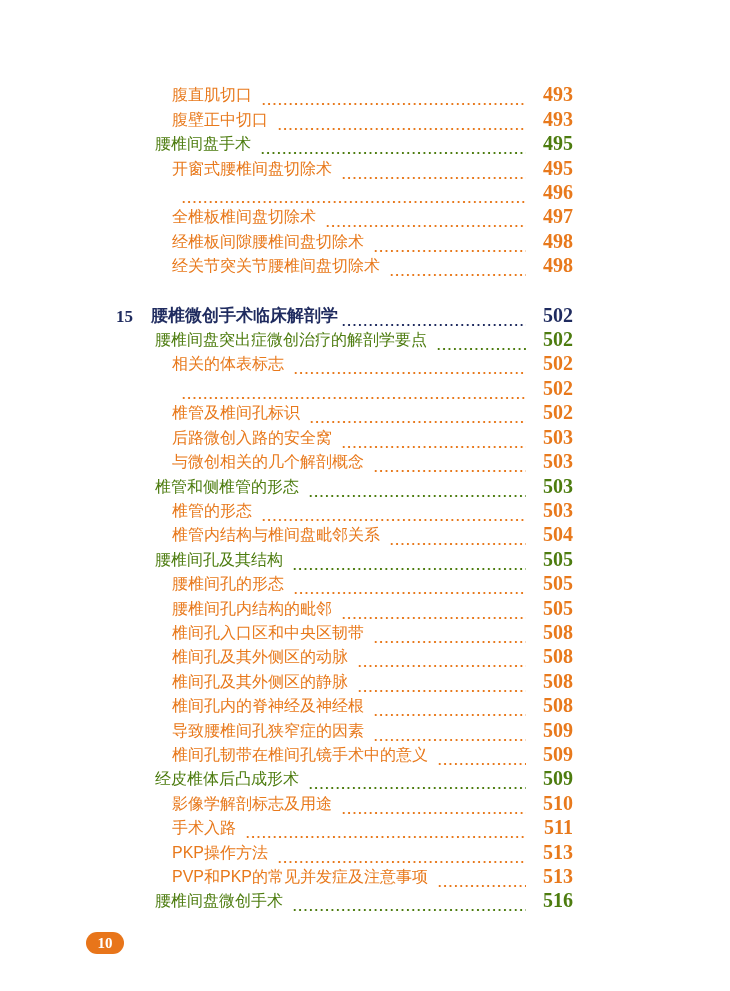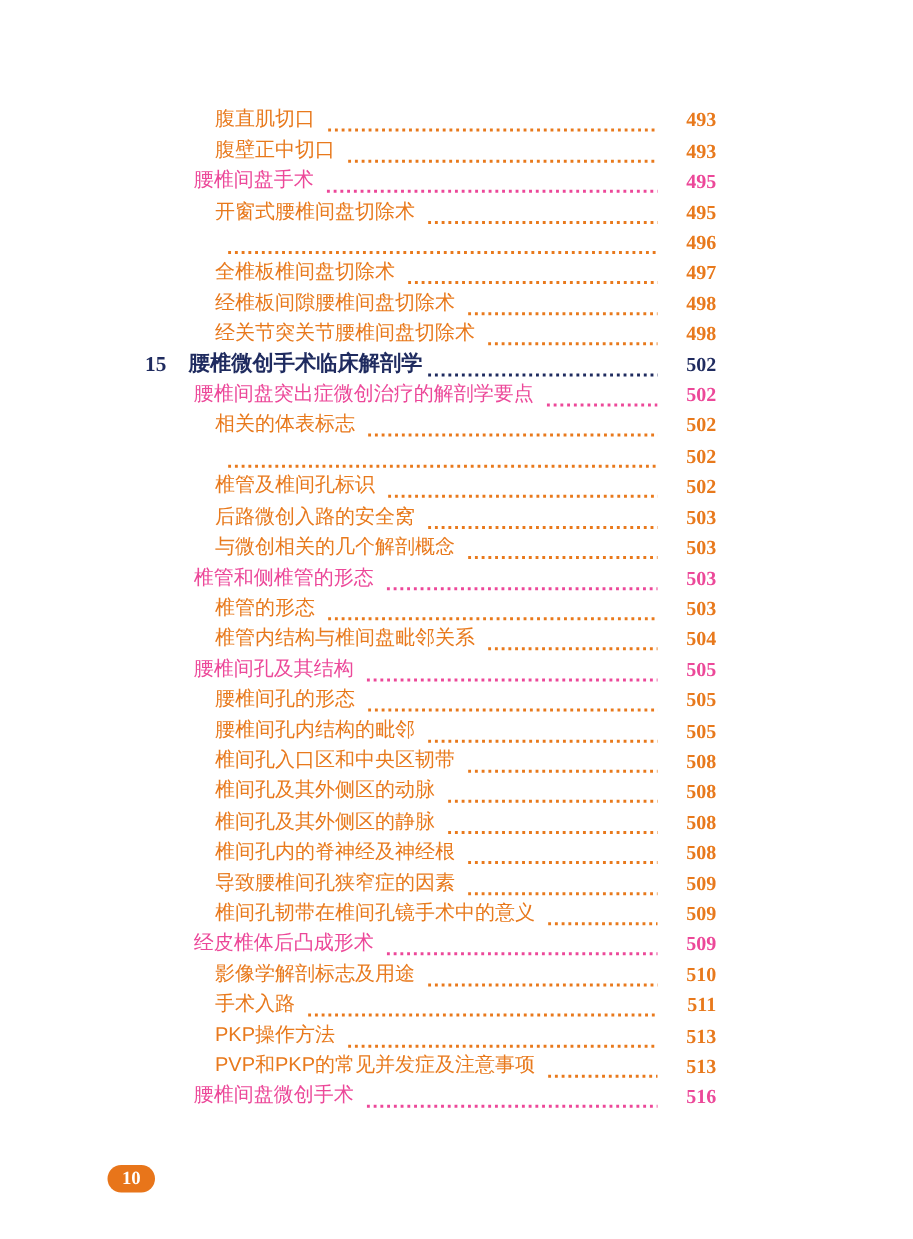--- a/index.html
+++ b/index.html
@@ -22,26 +22,27 @@
     width: 457px;
   }
   .row {
     display: flex;
     align-items: flex-end;
     height: 24.42px;
     font-size: 16px;
     white-space: nowrap;
   }
   .row.lvl-item    { color: #E8791C; padding-left: 56px; }
-  .row.lvl-section { color: #ec4899; padding-left: 39px; }
+  .row.lvl-section { color: #4d7c0f; padding-left: 39px; }
   .row.lvl-chapter {
     color: #1F2B5F;
     font-weight: bold;
     font-size: 17px;
     padding-left: 0;
+    margin-top: 25px;
   }
   .chapnum {
     display: inline-block;
     width: 35px;
     font-family: "Liberation Serif", serif;
     font-weight: bold;
     font-size: 17px;
   }
   .label { flex: 0 0 auto; }
   .leader {
@@ -53,21 +54,21 @@
     background-repeat: repeat-x;
     background-position: left center;
   }
   .lvl-chapter .leader { margin-left: 3px; }
   .pnum {
     flex: 0 0 auto;
     min-width: 40px;
     text-align: right;
     font-family: "Liberation Serif", serif;
     font-weight: bold;
-    font-size: 16px;
+    font-size: 20px;
   }
   .badge {
     position: absolute;
     left: 50px;
     top: 932px;
     width: 38px;
     height: 22px;
     background: #E8751A;
     border-radius: 11px;
     color: #ffffff;

